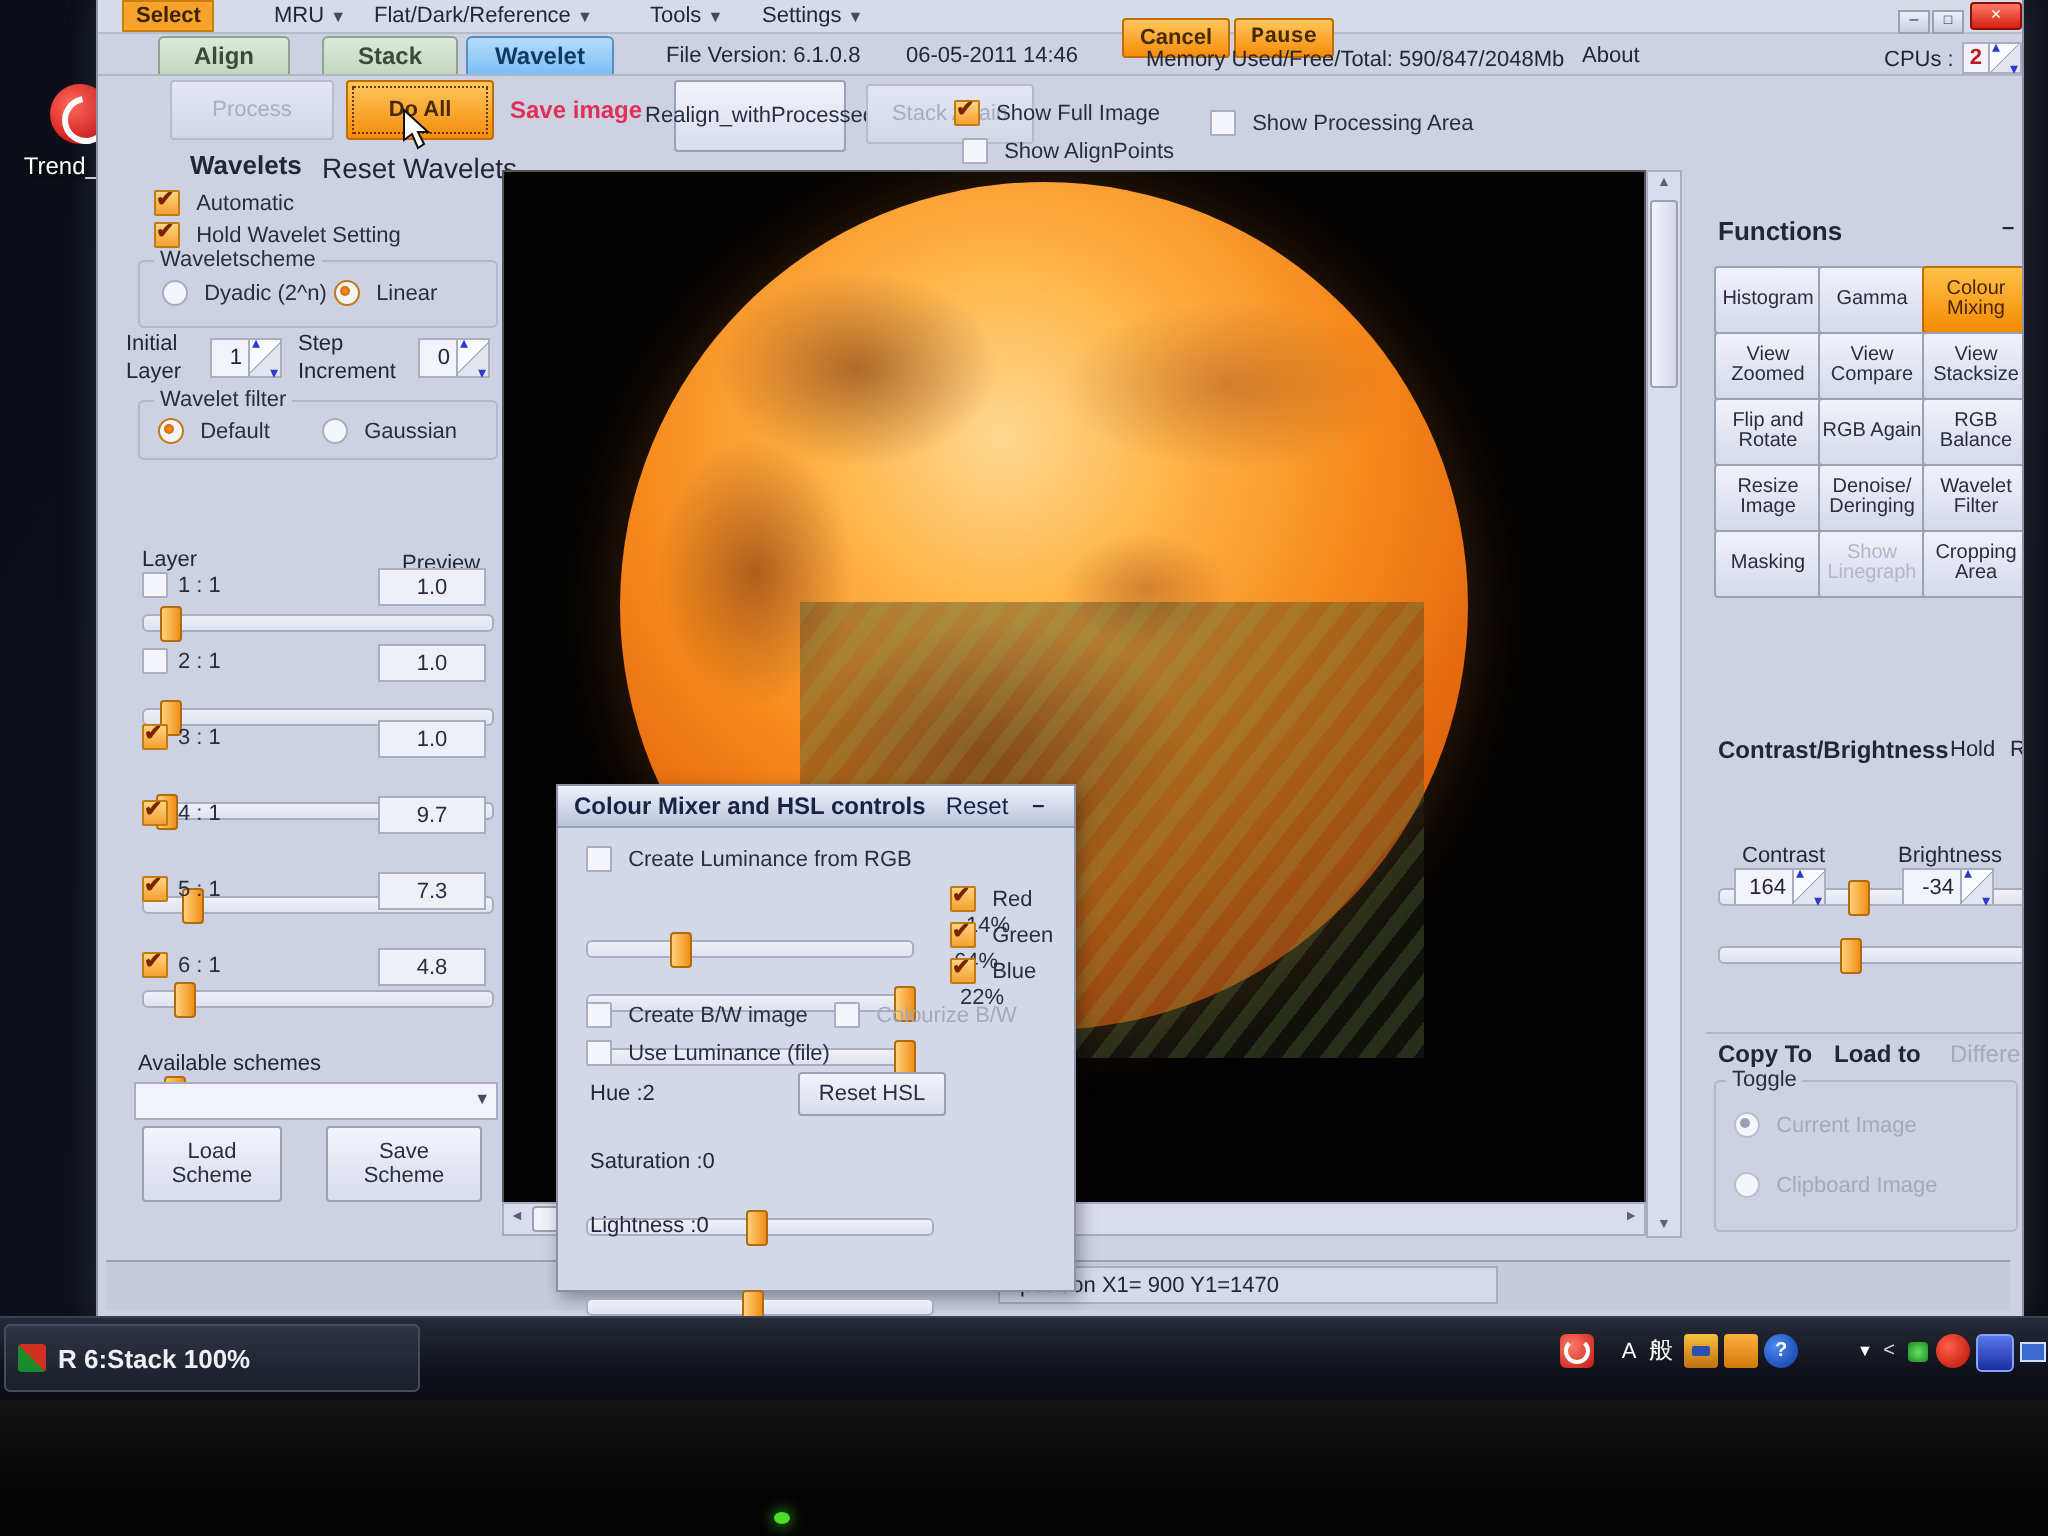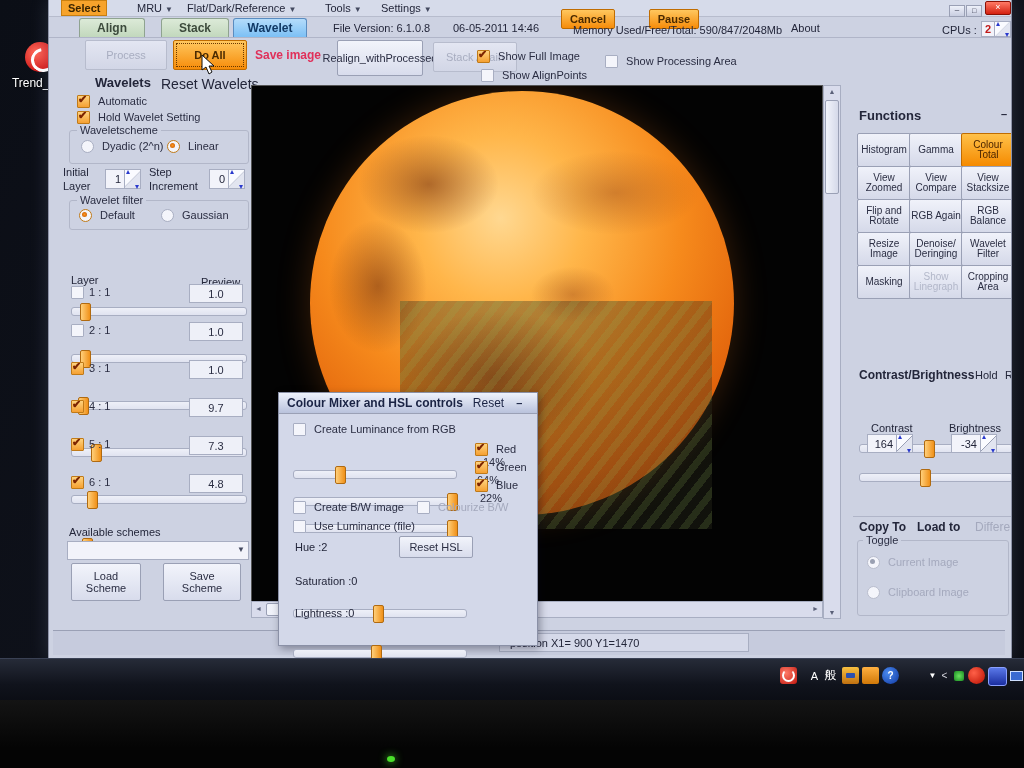--- a/index.html
+++ b/index.html
@@ -117,21 +117,21 @@
 
     <div class="abs" style="left:0;top:0;width:962px;height:16px;background:#d6dbea;border-bottom:1px solid #b7bccd;"></div>
     <div class="abs menu-item hl" style="left:12px;top:0;">Select</div>
     <div class="abs menu-item" style="left:82px;top:1px;"><span>MRU</span><span class="caret">▼</span></div>
     <div class="abs menu-item" style="left:132px;top:1px;"><span>Flat/Dark/Reference</span><span class="caret">▼</span></div>
     <div class="abs menu-item" style="left:270px;top:1px;"><span>Tools</span><span class="caret">▼</span></div>
     <div class="abs menu-item" style="left:326px;top:1px;"><span>Settings</span><span class="caret">▼</span></div>
     <div class="abs" style="left:936px;top:1px;width:24px;height:12px;background:linear-gradient(#ff7a66,#d42010);border:1px solid #8a1004;border-radius:2px;color:#fff;font-size:9px;text-align:center;line-height:11px;">×</div>
 
     <div class="abs btn orange" style="left:512px;top:9px;width:52px;height:18px;">Cancel</div>
-    <div class="abs btn orange" style="left:600px;top:9px;width:48px;height:18px;">Pause</div>
+    <div class="abs btn orange" style="left:568px;top:9px;width:48px;height:18px;font-family:Liberation Mono, monospace;">Pause</div>
 
     <div class="abs tab" style="left:30px;top:18px;width:64px;height:18px;">Align</div>
     <div class="abs tab" style="left:112px;top:18px;width:66px;height:18px;">Stack</div>
     <div class="abs tab sel" style="left:184px;top:18px;width:72px;height:18px;">Wavelet</div>
     <div class="abs txt" style="left:284px;top:22px;font-size:11px;">File Version: 6.1.0.8</div>
     <div class="abs txt" style="left:404px;top:22px;font-size:11px;">06-05-2011 14:46</div>
     <div class="abs txt" style="left:524px;top:24px;font-size:11px;">Memory Used/Free/Total: 590/847/2048Mb</div>
     <div class="abs txt" style="left:742px;top:22px;font-size:11px;">About</div>
     <div class="abs txt" style="left:893px;top:24px;font-size:11px;">CPUs :</div>
     <div class="abs spin" style="left:932px;top:21px;width:30px;height:16px;">
@@ -283,21 +283,21 @@
       <span style="position:absolute;left:3px;top:3px;font-size:7px;color:#5a6078;">◄</span>
       <div class="sthumb" style="left:14px;top:1px;width:80px;height:11px;"></div>
       <span style="position:absolute;right:3px;top:3px;font-size:7px;color:#5a6078;">►</span>
     </div>
 
     <div class="abs txt" style="left:810px;top:108px;font-size:13px;font-weight:bold;">Functions</div>
     <div class="abs txt" style="left:952px;top:108px;font-weight:bold;">–</div>
 
     <div class="abs fbtn" style="left:808px;top:133px;width:50px;height:30px;">Histogram</div>
     <div class="abs fbtn" style="left:860px;top:133px;width:50px;height:30px;">Gamma</div>
-    <div class="abs fbtn active" style="left:912px;top:133px;width:50px;height:30px;">Colour Total</div>
+    <div class="abs fbtn active" style="left:912px;top:133px;width:50px;height:30px;">Colour Mixing</div>
     <div class="abs fbtn" style="left:808px;top:166px;width:50px;height:30px;">View Zoomed</div>
     <div class="abs fbtn" style="left:860px;top:166px;width:50px;height:30px;">View Compare</div>
     <div class="abs fbtn" style="left:912px;top:166px;width:50px;height:30px;">View Stacksize</div>
     <div class="abs fbtn" style="left:808px;top:199px;width:50px;height:30px;">Flip and Rotate</div>
     <div class="abs fbtn" style="left:860px;top:199px;width:50px;height:30px;">RGB Again</div>
     <div class="abs fbtn" style="left:912px;top:199px;width:50px;height:30px;">RGB Balance</div>
     <div class="abs fbtn" style="left:808px;top:232px;width:50px;height:30px;">Resize Image</div>
     <div class="abs fbtn" style="left:860px;top:232px;width:50px;height:30px;">Denoise/ Deringing</div>
     <div class="abs fbtn" style="left:912px;top:232px;width:50px;height:30px;">Wavelet Filter</div>
     <div class="abs fbtn" style="left:808px;top:265px;width:50px;height:30px;">Masking</div>
@@ -398,20 +398,24 @@
       <div class="abs track" style="left:14px;top:199px;width:172px;">
           <span class="thumb" style="left: 47%;"></span>
         </div>
       <div class="abs txt" style="left:16px;top:214px;">Lightness :0</div>
 
     </div>
 
   </div>
 
   <div id="taskbar">
+    <div id="taskbtn">
+      <span style="width:14px;height:14px;margin-right:6px;background:linear-gradient(45deg,#1a8a2a 50%,#d03020 50%);border-radius:2px;"></span>
+      <span>R 6:Stack 100%</span>
+    </div>
     <div class="tray" style="left:780px;background:radial-gradient(circle at 35% 35%,#ff7a66,#c01810);">
         <span style="width:9px;height:9px;border:2px solid #fff;border-top-color:transparent;border-radius:50%;display:block;"></span>
       </div>
     <div class="tray" style="left:806px;">A</div>
     <div class="tray" style="left:822px;font-size:12px;">般</div>
     <div class="tray" style="left:842px;background:linear-gradient(#f8c040,#c07010);border-radius:2px;">
         <span style="width:9px;height:5px;background:#2a50b0;display:block;border-radius:1px;"></span>
       </div>
     <div class="tray" style="left:862px;background:linear-gradient(#ffb040,#d07808);border-radius:2px;"></div>
     <div class="tray" style="left:882px;background:radial-gradient(circle at 35% 35%,#4a8af0,#1038a0);border-radius:50%;font-weight:bold;font-size:10px;">?</div>

